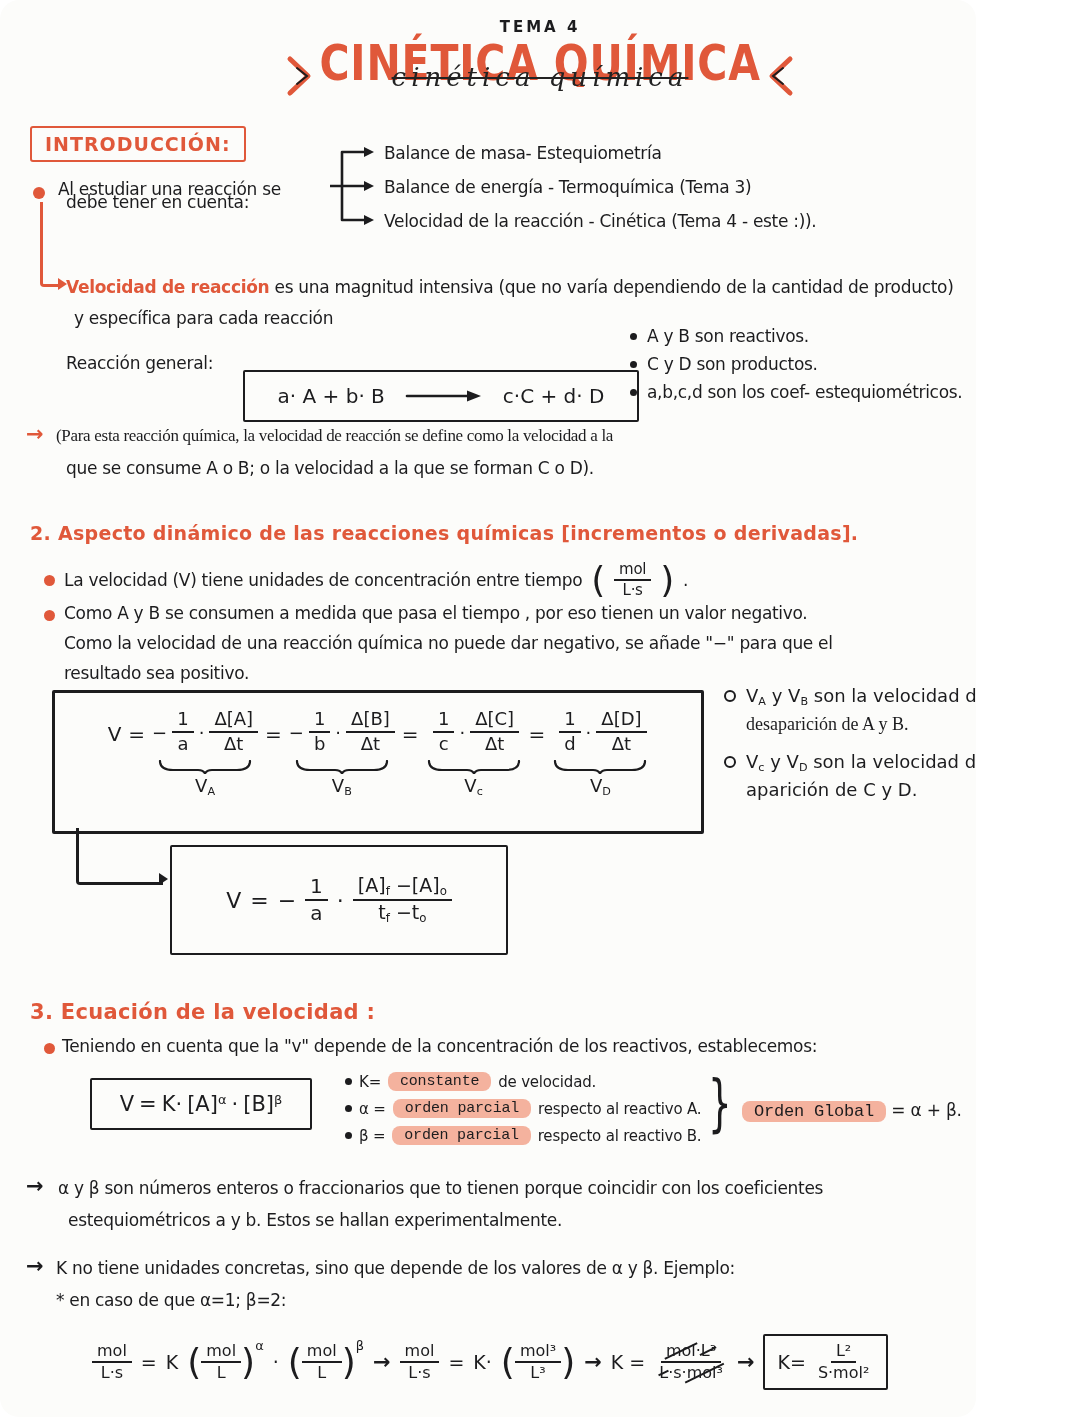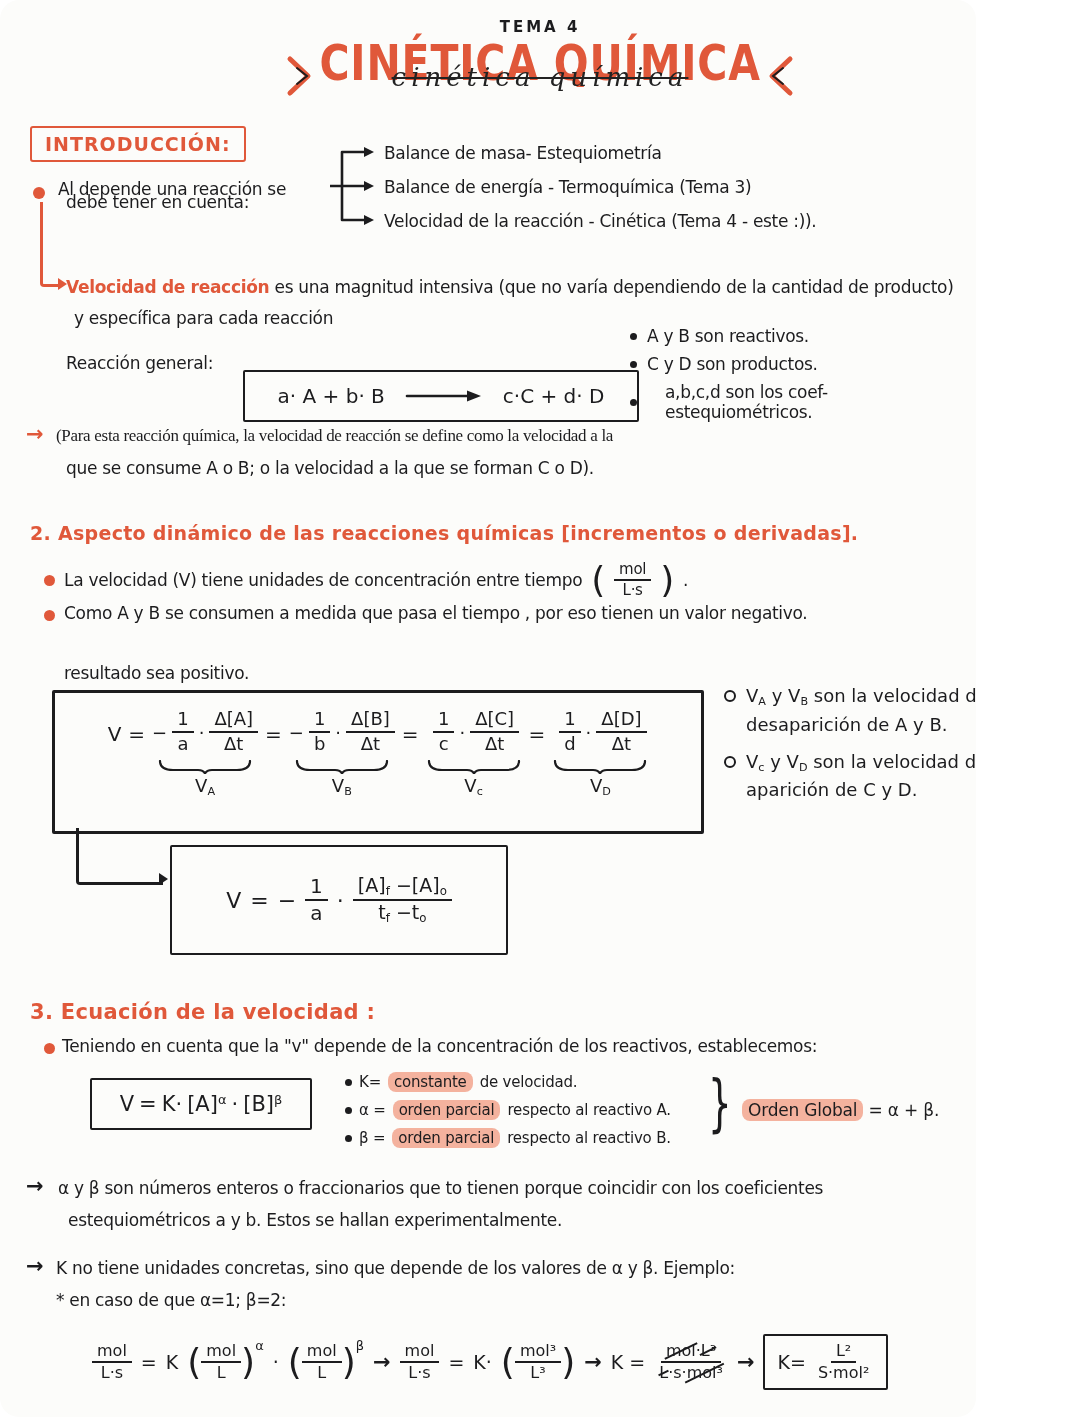--- a/index.html
+++ b/index.html
@@ -13,21 +13,21 @@
   .orange{color:var(--orange);font-weight:bold;margin-top:17px;}
   .dot-or{position:absolute;width:12px;height:12px;border-radius:50%;background:var(--orange);}
   .dot-b{width:7px;height:7px;border-radius:50%;background:var(--ink);flex:0 0 auto;}
   .dot-o{width:8px;height:8px;border:2.5px solid var(--ink);border-radius:50%;flex:0 0 auto;}
   .bx{border:2.5px solid var(--ink);border-radius:2px;}
   .frac{display:inline-flex;flex-direction:column;align-items:center;text-align:center;line-height:1.15;}
   .frac .fn{padding:0 5px 1px 5px;border-bottom:2px solid var(--ink);white-space:nowrap;}
   .frac .fd{padding:1px 5px 0 5px;white-space:nowrap;}
   .sub{font-size:0.62em;vertical-align:-0.25em;}
   .sup{font-size:0.62em;vertical-align:0.55em;}
-  .hl{background:var(--hl);border-radius:8px;padding:1px 6px;}
+  .hl{background:var(--hl);border-radius:8px;padding:1px 12px;font-family:Liberation Mono, monospace;}
   .cancel{position:relative;display:inline-block;}
   .cancel::after{content:"";position:absolute;left:-10%;right:-10%;top:46%;
                  border-top:2px solid var(--ink);transform:rotate(-26deg);}
   .paren{font-size:36px;font-weight:normal;line-height:1;}
   .pgroup{display:inline-flex;align-items:center;}
   .pexp{font-size:13px;transform:translateY(-17px);display:inline-block;}
   
   .rate-row{display:flex;align-items:flex-start;justify-content:center;gap:7px;padding-top:14px;}
   .term{display:flex;flex-direction:column;align-items:center;}
   .term-top{display:flex;align-items:center;gap:5px;height:50px;font-size:18px;}
@@ -72,21 +72,21 @@
   </svg>
   <svg class="abs" style="left:766px;top:54px;" width="28" height="44" viewBox="0 0 28 44">
     <path d="M24 5 L6 22 L24 39" stroke="var(--orange)" stroke-width="5" fill="none" stroke-linecap="round" stroke-linejoin="round"></path>
     <path d="M17 14 L7 22 L17 30" stroke="#1c1c1e" stroke-width="2" fill="none" stroke-linecap="round"></path>
   </svg>
 
   <div class="abs" style="left:30px;top:126px;border:2.5px solid var(--orange);border-radius:3px;padding:5px 13px;
               color:var(--orange);font-weight:bold;font-size:19px;letter-spacing:1px;">INTRODUCCIÓN:</div>
 
   <div class="dot-or" style="left:33px;top:187px;"></div>
-  <div class="ln" style="left:58px;top:178px;">Al depende una reacción se</div>
+  <div class="ln" style="left:58px;top:178px;">Al estudiar una reacción se</div>
   <div class="ln" style="left:66px;top:191px;">debe tener en cuenta:</div>
 
   <svg class="abs" style="left:330px;top:144px;" width="50" height="84" viewBox="0 0 50 84">
     <path d="M0 42 H12 M12 8 V76 M12 8 H34 M12 42 H34 M12 76 H34" stroke="#1c1c1e" stroke-width="2.6" fill="none" stroke-linecap="round"></path>
     <polygon points="34,3 44,8 34,13" fill="#1c1c1e"></polygon>
     <polygon points="34,37 44,42 34,47" fill="#1c1c1e"></polygon>
     <polygon points="34,71 44,76 34,81" fill="#1c1c1e"></polygon>
   </svg>
 
   <div class="ln" style="left:384px;top:142px;">Balance de masa- Estequiometría</div>
@@ -115,21 +115,21 @@
 
   <div class="abs" style="left:630px;top:326px;display:flex;flex-direction:column;gap:8px;font-size:17px;letter-spacing:-0.3px;">
     <div class="row" style="gap:10px;">
       <span class="dot-b"></span>
       <span>A y B son reactivos.</span>
     </div>
     <div class="row" style="gap:10px;">
       <span class="dot-b"></span>
       <span>C y D son productos.</span>
     </div>
-    <div class="row" style="gap:28px;">
+    <div class="row" style="gap:10px;">
       <span class="dot-b"></span>
       <span>a,b,c,d son los coef- estequiométricos.</span>
     </div>
   </div>
 
   <div class="abs arrow-ch" style="left:26px;top:422px;color:var(--orange);">→</div>
   <div class="ln" style="left:56px;top:425px;font-family:Liberation Serif, serif;">(Para esta reacción química, la velocidad de reacción se define como la velocidad a la</div>
   <div class="ln" style="left:66px;top:457px;">que se consume A o B; o la velocidad a la que se forman C o D).</div>
 
   <div class="h-or" style="left:30px;top:522px;">2. Aspecto dinámico de las reacciones químicas [incrementos o derivadas].</div>
@@ -141,20 +141,21 @@
     <span class="frac" style="font-size:15px;">
       <span class="fn">mol</span>
       <span class="fd">L·s</span>
     </span>
     <span class="paren">)</span>
     <span>.</span>
   </div>
 
   <div class="dot-or" style="left:44px;top:610px;width:11px;height:11px;"></div>
   <div class="ln" style="left:64px;top:602px;">Como A y B se consumen a medida que pasa el tiempo , por eso tienen un valor negativo.</div>
+  <div class="ln" style="left:64px;top:632px;">Como la velocidad de una reacción química no puede dar negativo, se añade "−" para que el</div>
   <div class="ln" style="left:64px;top:662px;">resultado sea positivo.</div>
 
   <div class="abs bx" style="left:52px;top:690px;width:646px;height:138px;border-width:3px;">
     <div class="rate-row">
       <span class="eqs">V</span>
       <span class="eqs">=</span>
 
       <div class="term">
         <div class="term-top">
           <span>−</span>
@@ -249,21 +250,21 @@
 
   <div class="abs" style="left:724px;top:682px;width:340px;">
     <div class="notegrp">
       <span class="dot-o" style="margin-top:8px;"></span>
       <div>
         <div style="white-space:nowrap;">
           <span>V</span><span class="sub">A</span>
           <span>y V</span><span class="sub">B</span>
           <span>son la velocidad de</span>
         </div>
-        <div style="white-space:nowrap;">desaparición de A y B.</div>
+        <div style="white-space:nowrap;font-family:Liberation Serif, serif;">desaparición de A y B.</div>
       </div>
     </div>
     <div class="notegrp" style="margin-top:10px;">
       <span class="dot-o" style="margin-top:8px;"></span>
       <div>
         <div style="white-space:nowrap;">
           <span>V</span><span class="sub">c</span>
           <span>y V</span><span class="sub">D</span>
           <span>son la velocidad de</span>
         </div>

